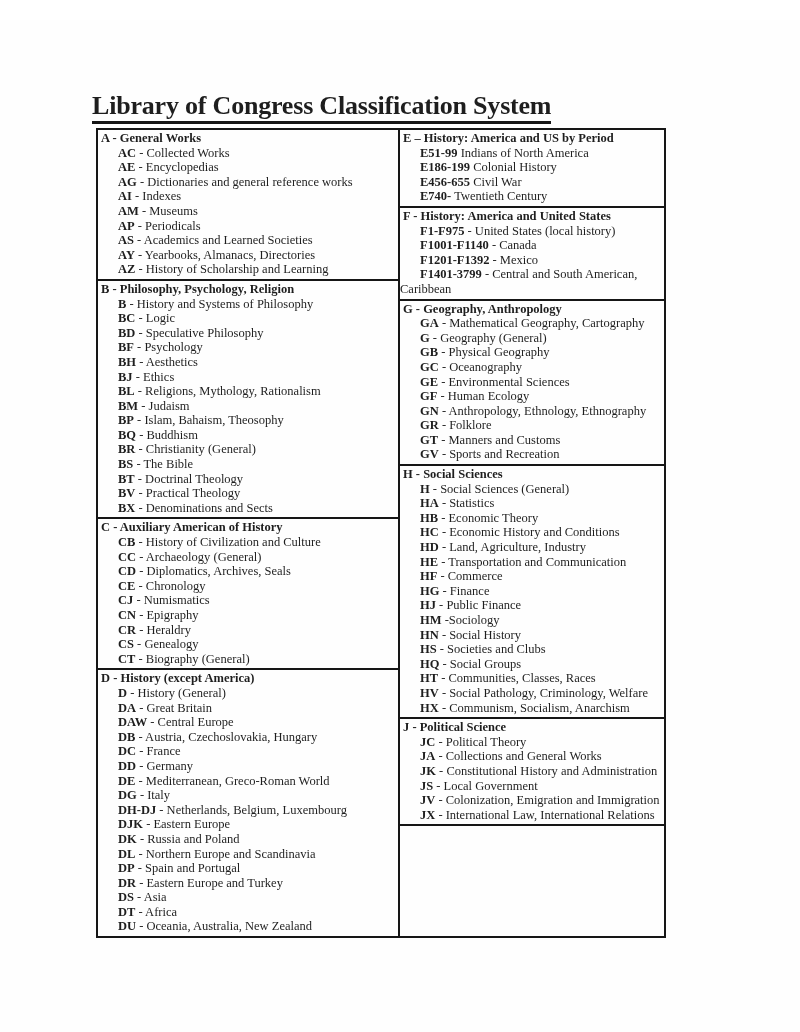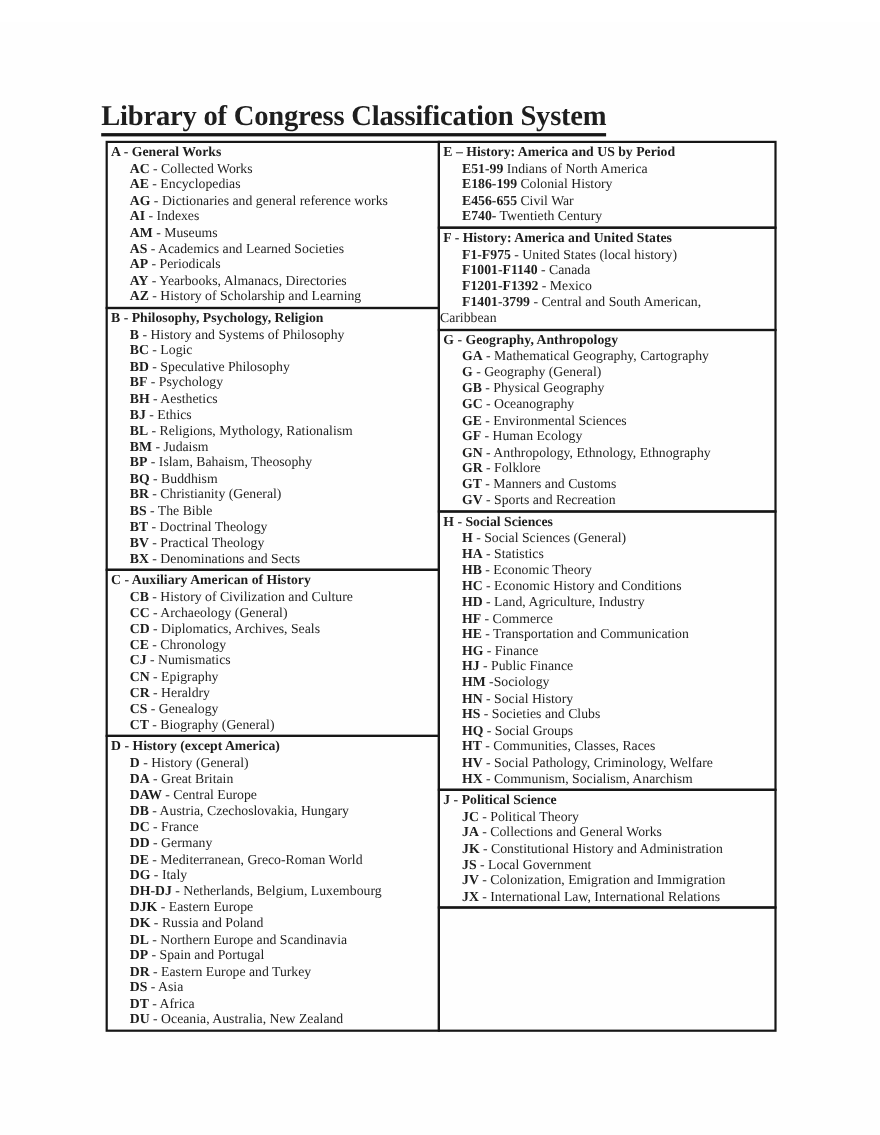--- a/index.html
+++ b/index.html
@@ -12,21 +12,21 @@
     position:absolute;left:92px;top:72px;
     font-size:26px;font-weight:700;letter-spacing:-0.2px;line-height:1.08;
     border-bottom:3px solid #161616;padding-bottom:1px;white-space:nowrap;
   }
   .classtable{
     position:absolute;left:96px;top:108px;width:610px;
     display:flex;align-items:stretch;
   }
   .col{display:flex;flex-direction:column;}
   .col.left{width:304px;flex:none;}
-  .col.right{width:308px;flex:none;margin-left:-2px;}
+  .col.right{width:268px;flex:none;margin-left:-2px;}
   .sec{
     border:2px solid #161616;margin-top:-2px;
     padding:1px 3px 2px 3px;
     font-size:12.5px;line-height:14.6px;
     background:transparent;
   }
   .col .sec:first-child{margin-top:0;}
   .sec.empty{flex:1;}
   .hdr{font-weight:700;}
   .item{padding-left:17px;}
@@ -40,22 +40,22 @@
   <div class="title">Library of Congress Classification System</div>
   <div class="classtable">
     <div class="col left">
         <div class="sec">
           <div class="hdr">A - General Works</div>
           <div class="item"><span class="code">AC</span><span> - Collected Works</span></div>
           <div class="item"><span class="code">AE</span><span> - Encyclopedias</span></div>
           <div class="item"><span class="code">AG</span><span> - Dictionaries and general reference works</span></div>
           <div class="item"><span class="code">AI</span><span> - Indexes</span></div>
           <div class="item"><span class="code">AM</span><span> - Museums</span></div>
+          <div class="item"><span class="code">AP</span><span> - Periodicals</span></div>
           <div class="item"><span class="code">AS</span><span> - Academics and Learned Societies</span></div>
-          <div class="item"><span class="code">AP</span><span> - Periodicals</span></div>
           <div class="item"><span class="code">AY</span><span> - Yearbooks, Almanacs, Directories</span></div>
           <div class="item"><span class="code">AZ</span><span> - History of Scholarship and Learning</span></div>
         </div>
         <div class="sec">
           <div class="hdr">B - Philosophy, Psychology, Religion</div>
           <div class="item"><span class="code">B</span><span> - History and Systems of Philosophy</span></div>
           <div class="item"><span class="code">BC</span><span> - Logic</span></div>
           <div class="item"><span class="code">BD</span><span> - Speculative Philosophy</span></div>
           <div class="item"><span class="code">BF</span><span> - Psychology</span></div>
           <div class="item"><span class="code">BH</span><span> - Aesthetics</span></div>
@@ -132,22 +132,22 @@
           <div class="item"><span class="code">GT</span><span> - Manners and Customs</span></div>
           <div class="item"><span class="code">GV</span><span> - Sports and Recreation</span></div>
         </div>
         <div class="sec">
           <div class="hdr">H - Social Sciences</div>
           <div class="item"><span class="code">H</span><span> - Social Sciences (General)</span></div>
           <div class="item"><span class="code">HA</span><span> - Statistics</span></div>
           <div class="item"><span class="code">HB</span><span> - Economic Theory</span></div>
           <div class="item"><span class="code">HC</span><span> - Economic History and Conditions</span></div>
           <div class="item"><span class="code">HD</span><span> - Land, Agriculture, Industry</span></div>
+          <div class="item"><span class="code">HE</span><span> - Transportation and Communication</span></div>
           <div class="item"><span class="code">HF</span><span> - Commerce</span></div>
-          <div class="item"><span class="code">HE</span><span> - Transportation and Communication</span></div>
           <div class="item"><span class="code">HG</span><span> - Finance</span></div>
           <div class="item"><span class="code">HJ</span><span> - Public Finance</span></div>
           <div class="item"><span class="code">HM</span><span> -Sociology</span></div>
           <div class="item"><span class="code">HN</span><span> - Social History</span></div>
           <div class="item"><span class="code">HS</span><span> - Societies and Clubs</span></div>
           <div class="item"><span class="code">HQ</span><span> - Social Groups</span></div>
           <div class="item"><span class="code">HT</span><span> - Communities, Classes, Races</span></div>
           <div class="item"><span class="code">HV</span><span> - Social Pathology, Criminology, Welfare</span></div>
           <div class="item"><span class="code">HX</span><span> - Communism, Socialism, Anarchism</span></div>
         </div>

